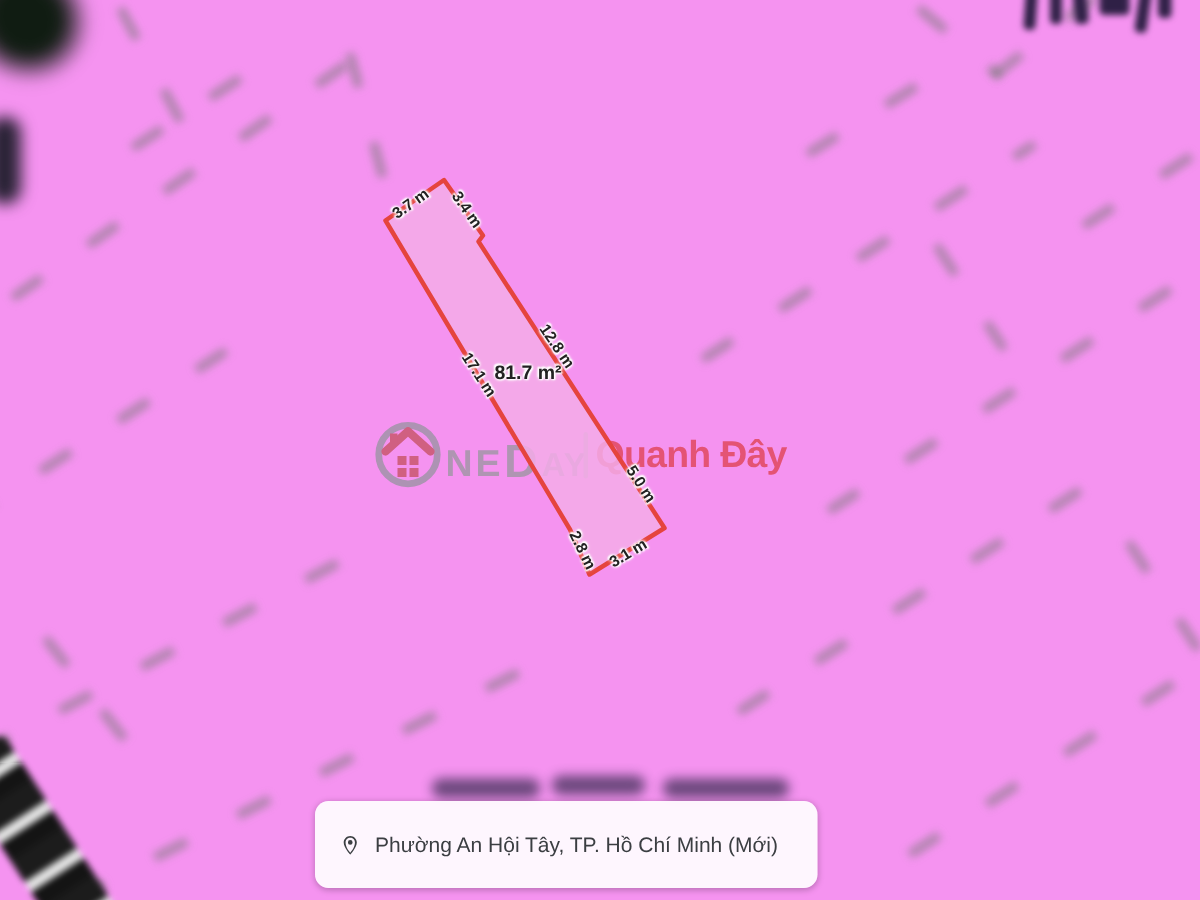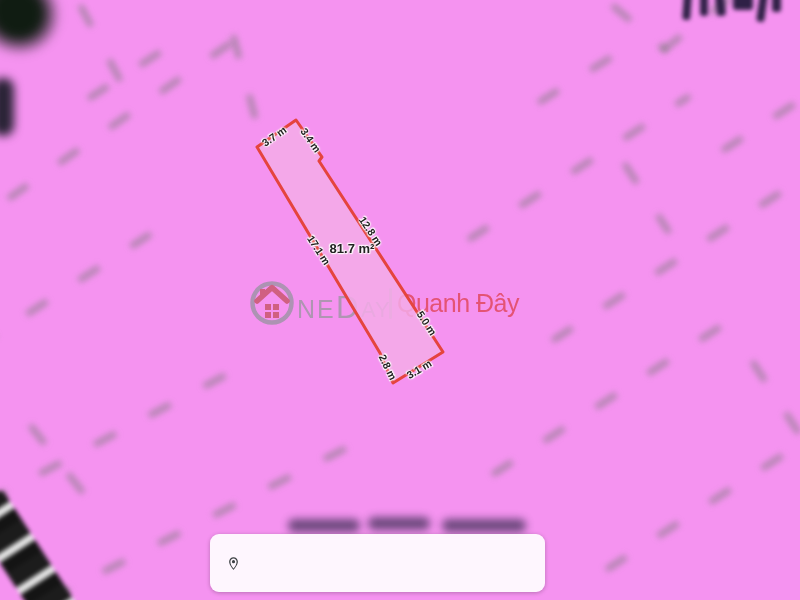--- a/index.html
+++ b/index.html
@@ -25,21 +25,21 @@
   .patch-left{left:-8px; top:78px; width:22px; height:58px; background:#2a2336; border-radius:10px;}
   .streak-bl{
     position:absolute; left:4px; top:488px; width:42px; height:150px;
     background:repeating-linear-gradient(0deg,#141414 0 13px,#e2e2e2 13px 21px,#1c1c1c 21px 38px);
     transform:rotate(-33deg); filter:blur(2px); border-radius:6px;
   }
   .topstroke{position:absolute; background:#2f2046; filter:blur(2px); border-radius:3px;}
   .smear{position:absolute; background:#4a3560; filter:blur(4px); opacity:.8; border-radius:6px; height:13px;}
   
   .wm{position:absolute; opacity:.82;}
-  .wm-text{position:absolute; line-height:1; font-weight:normal; color:var(--brand-gray); white-space:nowrap;}
+  .wm-text{position:absolute; line-height:1; font-weight:bold; color:var(--brand-gray); white-space:nowrap;}
   .wm-red{color:var(--brand-red); letter-spacing:-0.5px;}
   .wm-bar{position:absolute; width:3px; background:#b5aaba; border-radius:2px;}
   
   .parcel-svg{position:absolute; left:0; top:0;}
   .parcel-svg polygon{fill:var(--parcel-fill); fill-opacity:.85; stroke:var(--parcel-border); stroke-width:3; stroke-linejoin:round;}
   .meas{
     position:absolute; font-size:10.5px; font-weight:600; color:#222; white-space:nowrap;
     text-shadow:0 0 2px #fff,0 0 2px #fff,0 0 3px #fff,1px 1px 1px #fff,-1px -1px 1px #fff;
   }
   .meas-area{font-size:13px;}
@@ -126,16 +126,17 @@
   <div class="meas" style="left:427px;top:323px;transform:translate(-50%,-50%) rotate(57deg)">5.0 m</div>
   <div class="meas" style="left:388px;top:367px;transform:translate(-50%,-50%) rotate(64deg)">2.8 m</div>
   <div class="meas" style="left:419px;top:369px;transform:translate(-50%,-50%) rotate(-31deg)">3.1 m</div>
   <div class="meas meas-area" style="left:352px;top:248px;transform:translate(-50%,-50%)">81.7 m²</div>
 
   <div class="card">
     <div class="card-row">
       <svg width="15" height="15" viewBox="0 0 24 24">
         <path fill="#3c4043" d="M12 2C8.13 2 5 5.13 5 9c0 5.25 7 13 7 13s7-7.75 7-13c0-3.87-3.13-7-7-7zm0 17.88C10.07 17.63 7 13.55 7 9c0-2.76 2.24-5 5-5s5 2.24 5 5c0 4.55-3.07 8.63-5 10.88zM12 6.5A2.5 2.5 0 1 0 12 11.5 2.5 2.5 0 1 0 12 6.5z"></path>
       </svg>
+      <span class="txt">Phường An Hội Tây, TP. Hồ Chí Minh (Mới)</span>
     </div>
   </div>
 
 </div>
 
 </body></html>

